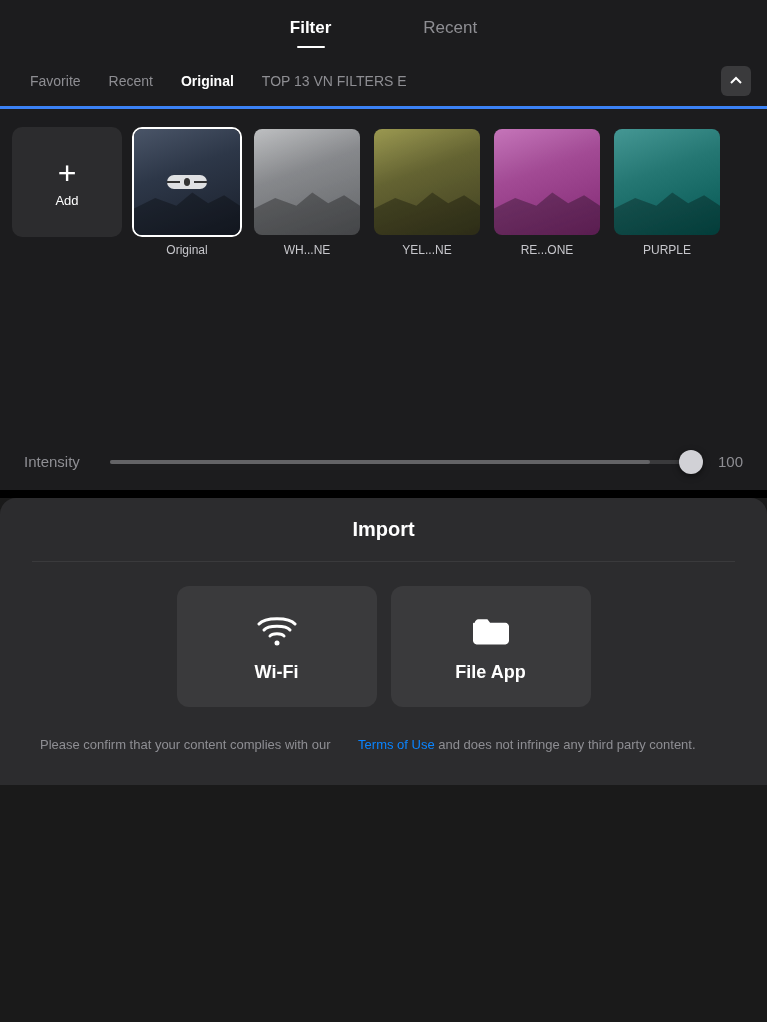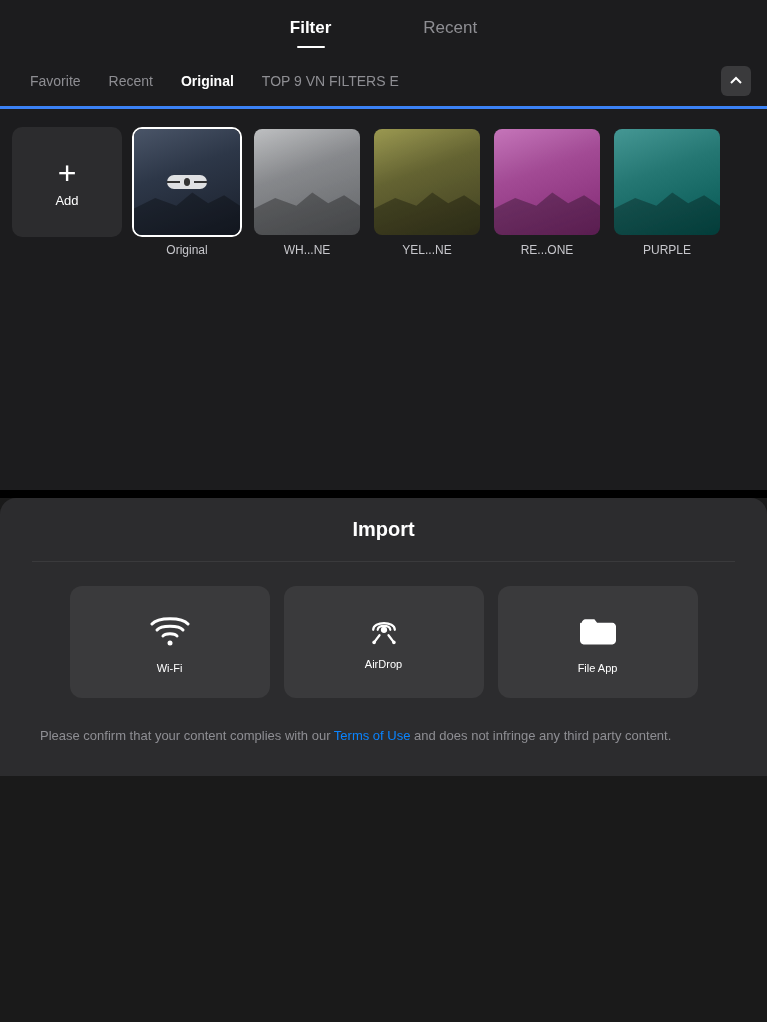--- a/index.html
+++ b/index.html
@@ -302,23 +302,23 @@
 
     .import-option-icon {
       width: 40px;
       height: 40px;
       display: flex;
       align-items: center;
       justify-content: center;
     }
 
     .import-option-label {
-      font-size: 11px;
-      color: #ffffff;
-      font-weight: 400;
+      font-size: 18px;
+      color: #ffffff;
+      font-weight: 700;
     }
 
     
     .airdrop-icon {
       position: relative;
       width: 36px;
       height: 36px;
     }
     .airdrop-icon svg {
       width: 36px;
@@ -334,37 +334,38 @@
     
     .terms-text {
       font-size: 13px;
       color: #8e8e93;
       line-height: 1.5;
       padding: 0 8px;
     }
     .terms-link {
       color: #0a84ff;
       cursor: pointer;
+      margin-left: 24px;
     }
   </style>
 </head>
 <body>
 
 <div class="top-section">
 
   <div class="tab-bar">
     <div class="tab-item active">Filter</div>
     <div class="tab-item">Recent</div>
   </div>
 
   <div class="category-nav">
     <div class="category-item">Favorite</div>
     <div class="category-item">Recent</div>
     <div class="category-item active">Original</div>
-    <div class="category-item">TOP 9 VN FILTERS E</div>
+    <div class="category-item">TOP 13 VN FILTERS E</div>
     <div class="category-chevron">
       <svg viewBox="0 0 14 14">
           <polyline points="2,9 7,4 12,9"></polyline>
         </svg>
     </div>
   </div>
 
   <div class="filter-row">
 
     <div class="filter-add">
@@ -407,20 +408,28 @@
 
     <div class="filter-thumb">
       <div class="filter-thumb-img">
         <div class="thumb-bg purple"></div>
       </div>
       <span class="filter-label">PURPLE</span>
     </div>
 
   </div>
 
+  <div class="intensity-row">
+    <span class="intensity-label">Intensity</span>
+    <div class="slider-track">
+      <div class="slider-fill"></div>
+      <div class="slider-thumb"></div>
+    </div>
+    <span class="intensity-value">100</span>
+  </div>
 
 </div>
 
 <div class="section-divider"></div>
 
 <div class="bottom-section">
 
   <div class="import-title">Import</div>
   <div class="import-divider"></div>
 
@@ -431,39 +440,20 @@
         <svg width="40" height="34" viewBox="0 0 40 34" fill="none">
           <path d="M2 11 C8 4, 32 4, 38 11" stroke="white" stroke-width="3" stroke-linecap="round" fill="none"></path>
           <path d="M7 17 C11 12, 29 12, 33 17" stroke="white" stroke-width="3" stroke-linecap="round" fill="none"></path>
           <path d="M13 23 C15 20, 25 20, 27 23" stroke="white" stroke-width="3" stroke-linecap="round" fill="none"></path>
           <circle cx="20" cy="30" r="2.5" fill="white"></circle>
         </svg>
       </div>
       <span class="import-option-label">Wi-Fi</span>
     </div>
 
-    <div class="import-option">
-      <div class="import-option-icon airdrop-icon">
-        <svg width="40" height="40" viewBox="0 0 40 40" fill="none">
-
-          <path d="M8 22 C8 12, 32 12, 32 22" stroke="white" stroke-width="2.5" stroke-linecap="round" fill="none"></path>
-
-          <path d="M13 22 C13 16, 27 16, 27 22" stroke="white" stroke-width="2.5" stroke-linecap="round" fill="none"></path>
-
-          <circle cx="20" cy="22" r="3.5" fill="white"></circle>
-
-          <line x1="15" y1="28" x2="9" y2="36" stroke="white" stroke-width="2.5" stroke-linecap="round"></line>
-          <line x1="25" y1="28" x2="31" y2="36" stroke="white" stroke-width="2.5" stroke-linecap="round"></line>
-
-          <circle cx="9" cy="36" r="2" fill="white"></circle>
-          <circle cx="31" cy="36" r="2" fill="white"></circle>
-        </svg>
-      </div>
-      <span class="import-option-label">AirDrop</span>
-    </div>
 
     <div class="import-option">
       <div class="import-option-icon fileapp-icon">
         <svg width="40" height="36" viewBox="0 0 40 36" fill="none">
 
           <path d="M2 10 C2 8, 4 6, 6 6 L16 6 L19 10 L36 10 C38 10, 40 12, 40 14 L40 30 C40 32, 38 34, 36 34 L4 34 C2 34, 0 32, 0 30 L0 12 C0 10, 0 10, 2 10 Z" fill="white"></path>
         </svg>
       </div>
       <span class="import-option-label">File App</span>
     </div>

